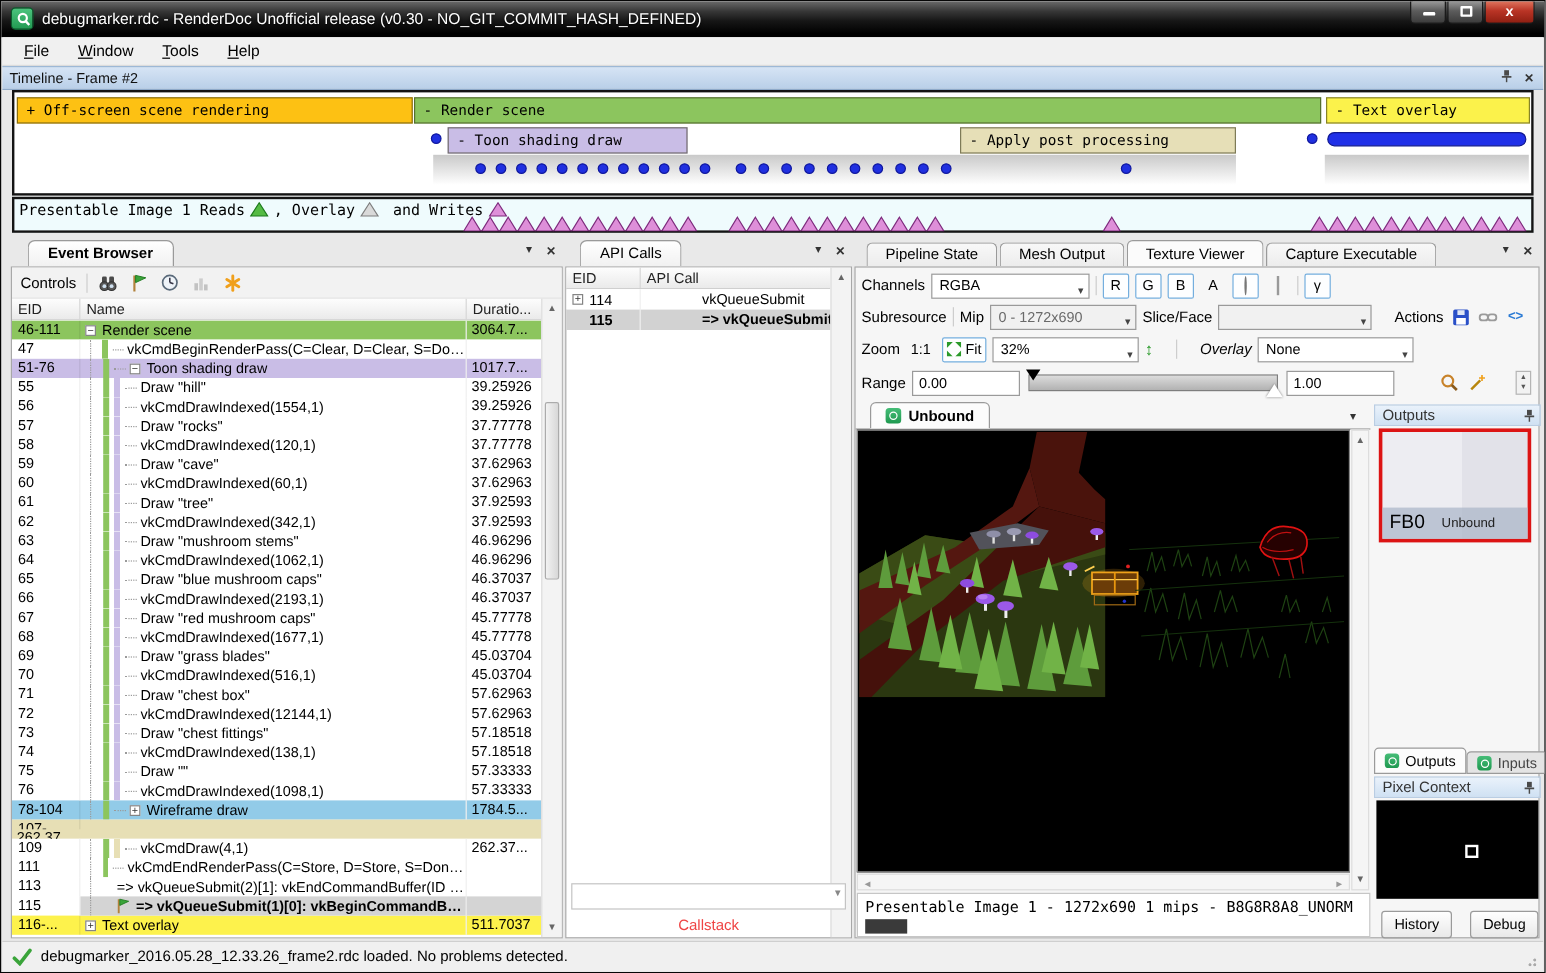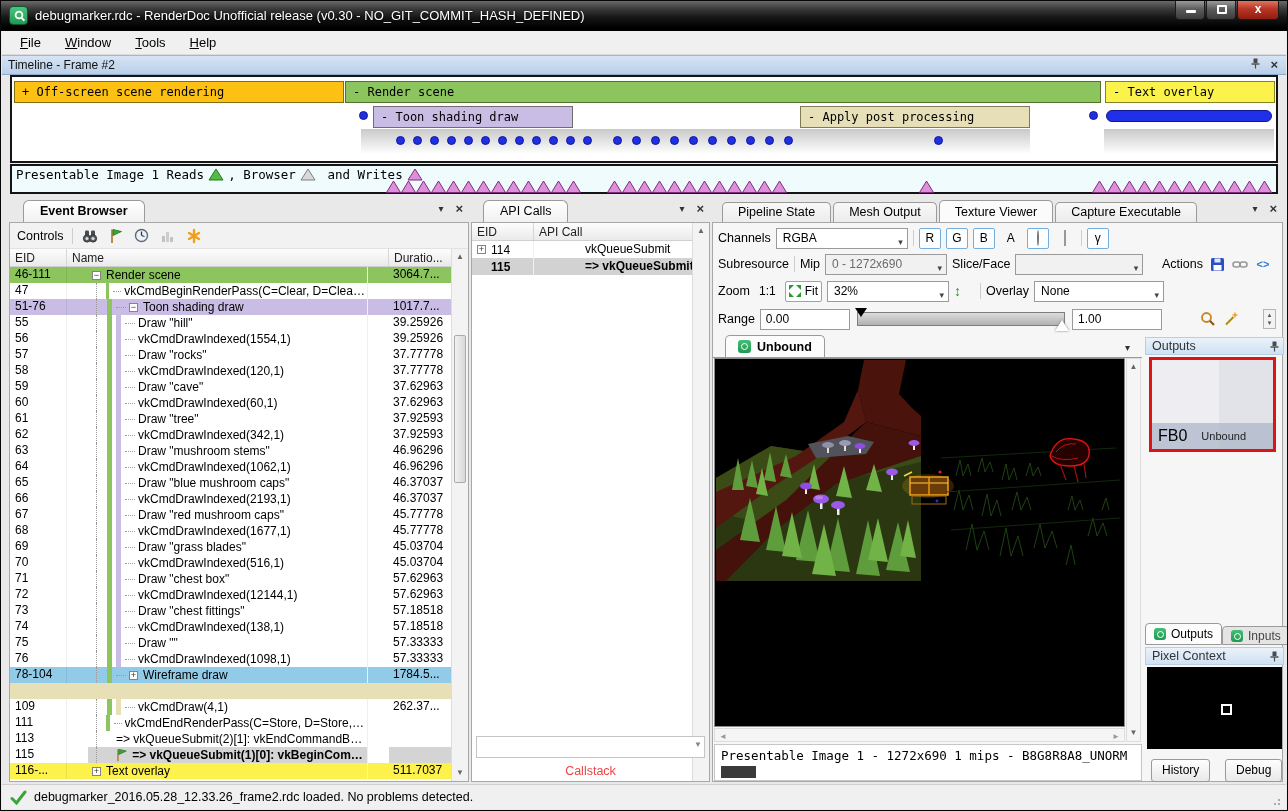--- a/index.html
+++ b/index.html
@@ -53,21 +53,21 @@
   .pbody{position:absolute;left:0;right:0;top:23px;bottom:0;background:#fafafa;border:1px solid #a8a8a8;}
   
   .controls-row{position:absolute;left:0;right:0;top:0;height:26px;background:#f2f2f2;
     border-bottom:1px solid #e2e2e2;display:flex;align-items:center;gap:8px;padding:0 7px;font-size:12.5px;}
   .vsep{width:1px;height:16px;background:#cdcdcd;}
   .tool-ico{width:18px;height:17px;display:flex;align-items:center;justify-content:center;}
   .grid-head{position:absolute;left:0;right:17px;top:26px;height:18px;display:flex;
     background:linear-gradient(#fdfdfd,#eaeaea);border-bottom:1px solid #cfcfcf;font-size:12px;color:#222;}
   .gh{padding:2px 0 0 5px;border-right:1px solid #d6d6d6;}
   .rows{position:absolute;left:0;right:17px;top:44px;bottom:0;overflow:hidden;background:#fff;}
-  .ev-row{display:flex;height:16px;font-size:12px;line-height:15px;background:#fff;gap:21px;}
+  .ev-row{display:flex;height:16px;font-size:12px;line-height:15px;background:#fff;}
   .ev-eid{width:57px;padding-left:5px;border-right:1px solid #efefef;overflow:hidden;}
   .ev-name{flex:1;display:flex;align-items:center;overflow:hidden;white-space:nowrap;border-right:1px solid #efefef;padding-left:4px;}
   .ev-dur{width:62px;padding-left:4px;overflow:hidden;}
   .bg-green{background:#8cc55e;} .bg-lavender{background:#c9bde6;} .bg-blue{background:#92cbe8;}
   .bg-tan{background:#e7dfb5;flex-direction:column;} .bg-yellow{background:#fdf24c;}
   .bg-green .ev-eid,.bg-lavender .ev-eid,.bg-blue .ev-eid,.bg-tan .ev-eid,.bg-yellow .ev-eid{border-right-color:rgba(0,0,0,.08);}
   .bg-selected .ev-name,.bg-selected .ev-dur{background:#d4d4d4;}
   .dotline{width:7px;align-self:stretch;border-left:1px dotted #9a9a9a;margin:0 4px 0 4px;}
   .guide{width:5px;align-self:stretch;margin-right:4px;}
   .g-green{background:#8cc55e;} .g-lavender{background:#c9bde6;} .g-tan{background:#e7dfb5;}
@@ -235,21 +235,21 @@
         <div class="dot" style="left: 772px; top: 59px;"></div>
         <div class="dot" style="left: 922px; top: 59px;"></div>
       </div>
   </div>
   <div class="tl-band" id="tl-band">
     <div class="band-text">
       <span>Presentable Image 1 Reads</span>
       <svg width="16" height="13">
           <polygon points="8,1 15,12 1,12" fill="#55bb44" stroke="#1d7a1d"></polygon>
         </svg>
-      <span>, Browser</span>
+      <span>, Overlay</span>
       <svg width="16" height="13">
           <polygon points="8,1 15,12 1,12" fill="#d9d9d9" stroke="#7e7e7e"></polygon>
         </svg>
       <span> and Writes</span>
       <svg width="16" height="13">
           <polygon points="8,1 15,12 1,12" fill="#de8fd9" stroke="#7d2b7d"></polygon>
         </svg>
     </div>
   <svg width="195" height="13" class="tri-group" style="left: 374px;">
         <polygon points="7.5,1 14.5,12.5 0.5,12.5" fill="#de8fd9" stroke="#7d2b7d"></polygon>
@@ -808,21 +808,21 @@
                 <polygon points="12,0 12,5 7,0"></polygon>
                 <polygon points="0,12 0,7 5,12"></polygon>
                 <polygon points="12,12 7,12 12,7"></polygon>
               </g>
             </svg>
           <span>Fit</span>
         </span>
         <span class="combo" style="width:122px;"><span>32%</span><span class="car">▾</span></span>
         <span style="color:#2a9a2a;font-weight:bold;font-size:14px;">↕</span>
         <span class="vsep" style="margin-left:14px;"></span>
-        <span style="">Overlay</span>
+        <span style="margin-left:14px;font-style:italic;">Overlay</span>
         <span class="combo" style="width:130px;"><span>None</span><span class="car">▾</span></span>
       </div>
 
       <div class="tv-row" style="top:84px;right:6px;">
         <span>Range</span>
         <span class="range-box">0.00</span>
         <span class="slider" style="min-width:185px;">
           <span class="track"></span>
             <span class="mark-l"></span>
             <span class="mark-r"></span>

